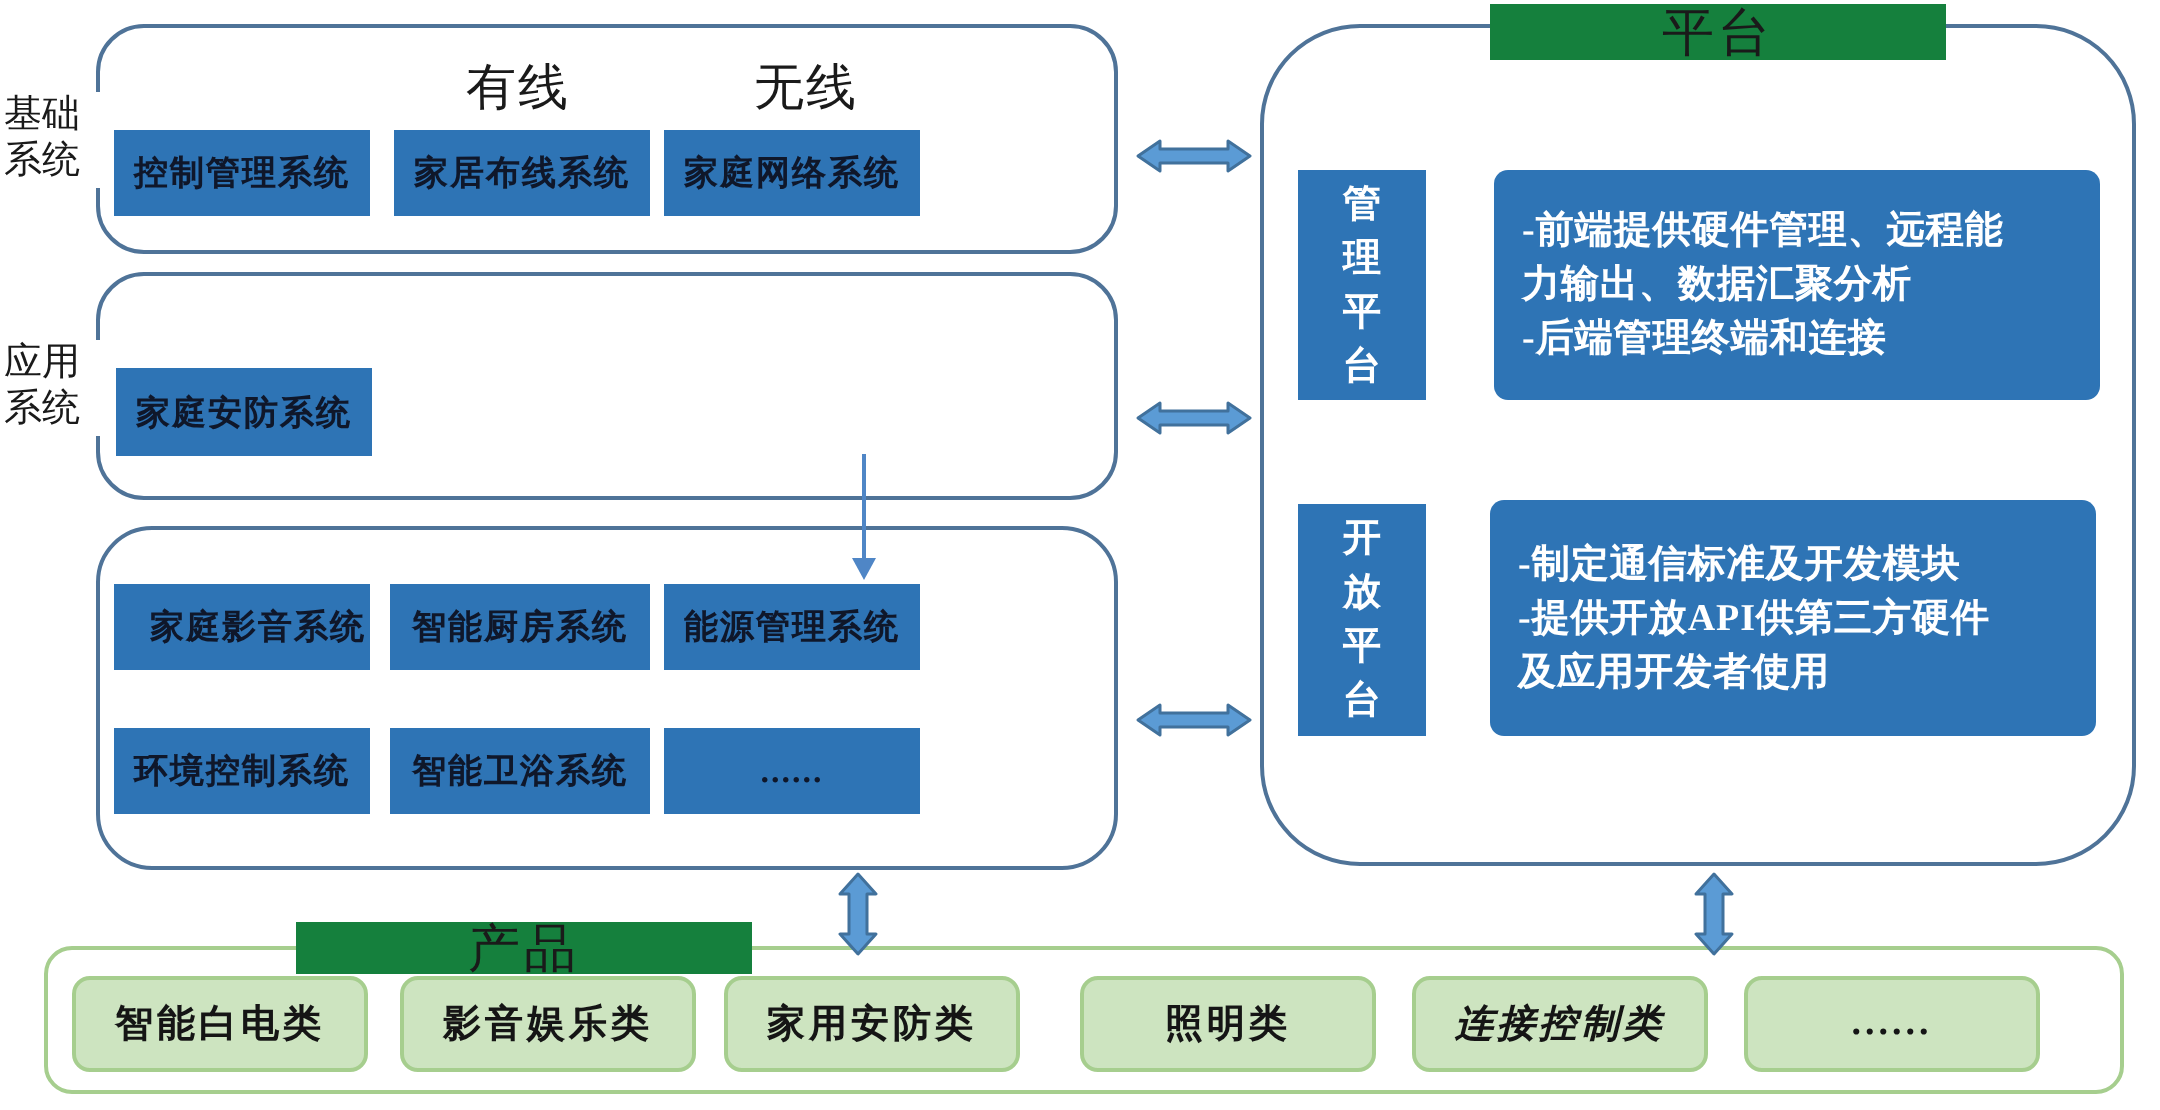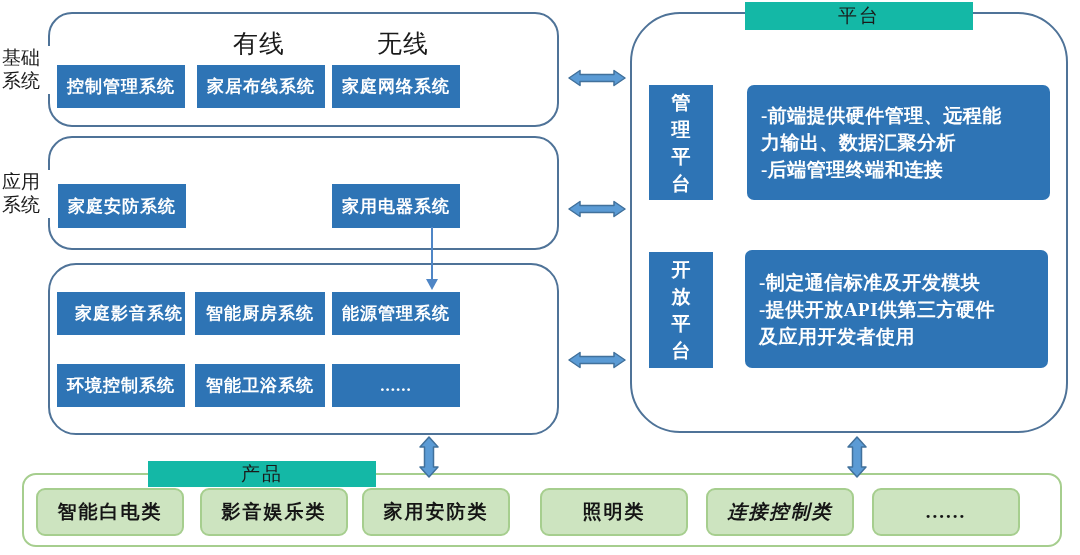--- a/index.html
+++ b/index.html
@@ -9,21 +9,21 @@
   }
   .container {
     position:absolute; border:2px solid var(--container-border); background:#fff;
     box-sizing:border-box;
   }
   .green-container {
     position:absolute; border:2px solid var(--green-border); background:#fff;
     border-radius:14px; box-sizing:border-box;
   }
   .sys-box {
-    position:absolute; background:var(--box-blue); color:#ffffff;
+    position:absolute; background:var(--box-blue); color:#0f172a;
     font-weight:bold; font-size:17px; letter-spacing:1px;
     display:flex; align-items:center; justify-content:center; text-align:center;
     box-sizing:border-box; z-index:2;
   }
   .v-label-box {
     position:absolute; background:var(--box-blue); color:#fff;
     font-weight:bold; font-size:19px; line-height:27px; letter-spacing:0;
     display:flex; align-items:center; justify-content:center; text-align:center;
     white-space:pre-line; box-sizing:border-box; z-index:2;
   }
@@ -38,21 +38,21 @@
     position:absolute; background:var(--green-fill); border:2px solid var(--green-border);
     border-radius:9px; color:#151515; font-weight:bold; font-size:19px; letter-spacing:2px;
     display:flex; align-items:center; justify-content:center;
     box-sizing:border-box; z-index:2;
   }
   .side-label {
     position:absolute; width:52px; background:#fff; color:var(--label-text);
     font-size:19px; line-height:23px; white-space:pre-line; z-index:3; text-align:left;
   }
   .float-title {
-    position:absolute; background:#14b8a6; color:var(--label-text); font-size:19px;
+    position:absolute; background:#15803d; color:var(--label-text); font-size:26px;
     letter-spacing:2px; display:flex; align-items:center; justify-content:center; z-index:3;
   }
   .small-label {
     position:absolute; color:var(--label-text); font-size:25px; letter-spacing:1px; z-index:2;
   }
   .dbl-arrow { position:absolute; z-index:4; }
   .dbl-arrow path { fill:var(--arrow-fill); stroke:var(--arrow-stroke); stroke-width:1.5; stroke-linejoin:round; }
   .thin-arrow { position:absolute; z-index:4; }
   .thin-arrow line { stroke:var(--connector-blue); stroke-width:2; }
   .thin-arrow path { fill:var(--connector-blue); }
@@ -79,21 +79,20 @@
   <div class="small-label" style="left:377px; top:27px;">无线</div>
 
   <div class="float-title" style="left:745px; top:2px; width:228px; height:28px;">平台</div>
   <div class="float-title" style="left:148px; top:461px; width:228px; height:26px;">产品</div>
 
   <div class="sys-box" style="left:57px; top:65px; width:128px; height:43px;">控制管理系统</div>
   <div class="sys-box" style="left:197px; top:65px; width:128px; height:43px;">家居布线系统</div>
   <div class="sys-box" style="left:332px; top:65px; width:128px; height:43px;">家庭网络系统</div>
 
   <div class="sys-box" style="left:58px; top:184px; width:128px; height:44px;">家庭安防系统</div>
-  <div class="sys-box" style="left:332px; top:184px; width:128px; height:44px;">家用电器系统</div>
 
   <div class="sys-box" style="left:57px; top:292px; width:128px; height:43px;padding-left:16px;">家庭影音系统</div>
   <div class="sys-box" style="left:195px; top:292px; width:130px; height:43px;">智能厨房系统</div>
   <div class="sys-box" style="left:332px; top:292px; width:128px; height:43px;">能源管理系统</div>
 
   <div class="sys-box" style="left:57px; top:364px; width:128px; height:43px;">环境控制系统</div>
   <div class="sys-box" style="left:195px; top:364px; width:130px; height:43px;">智能卫浴系统</div>
   <div class="sys-box" style="left:332px; top:364px; width:128px; height:43px;">......</div>
 
   <div class="v-label-box" style="left:649px; top:85px; width:64px; height:115px;">管

